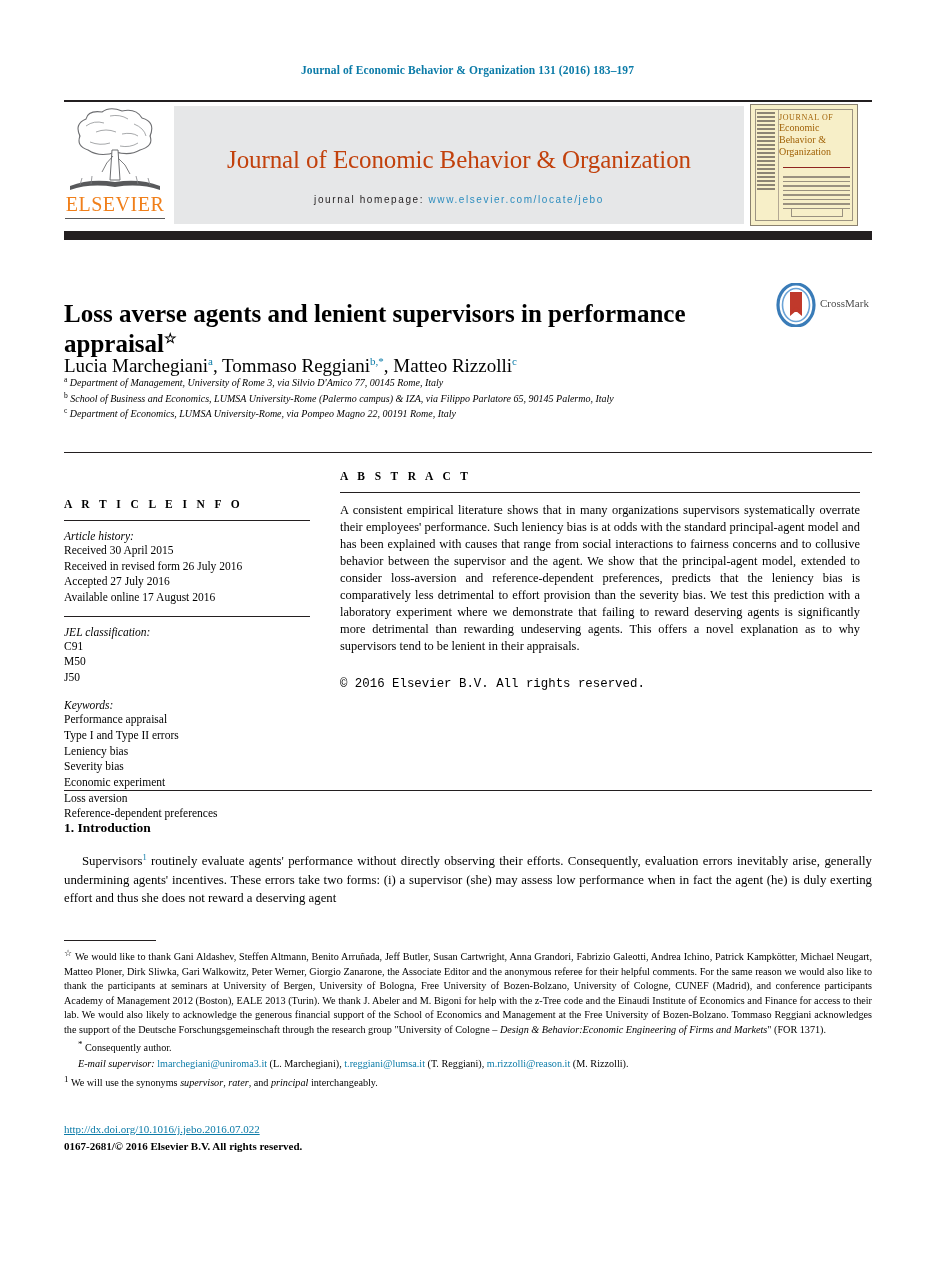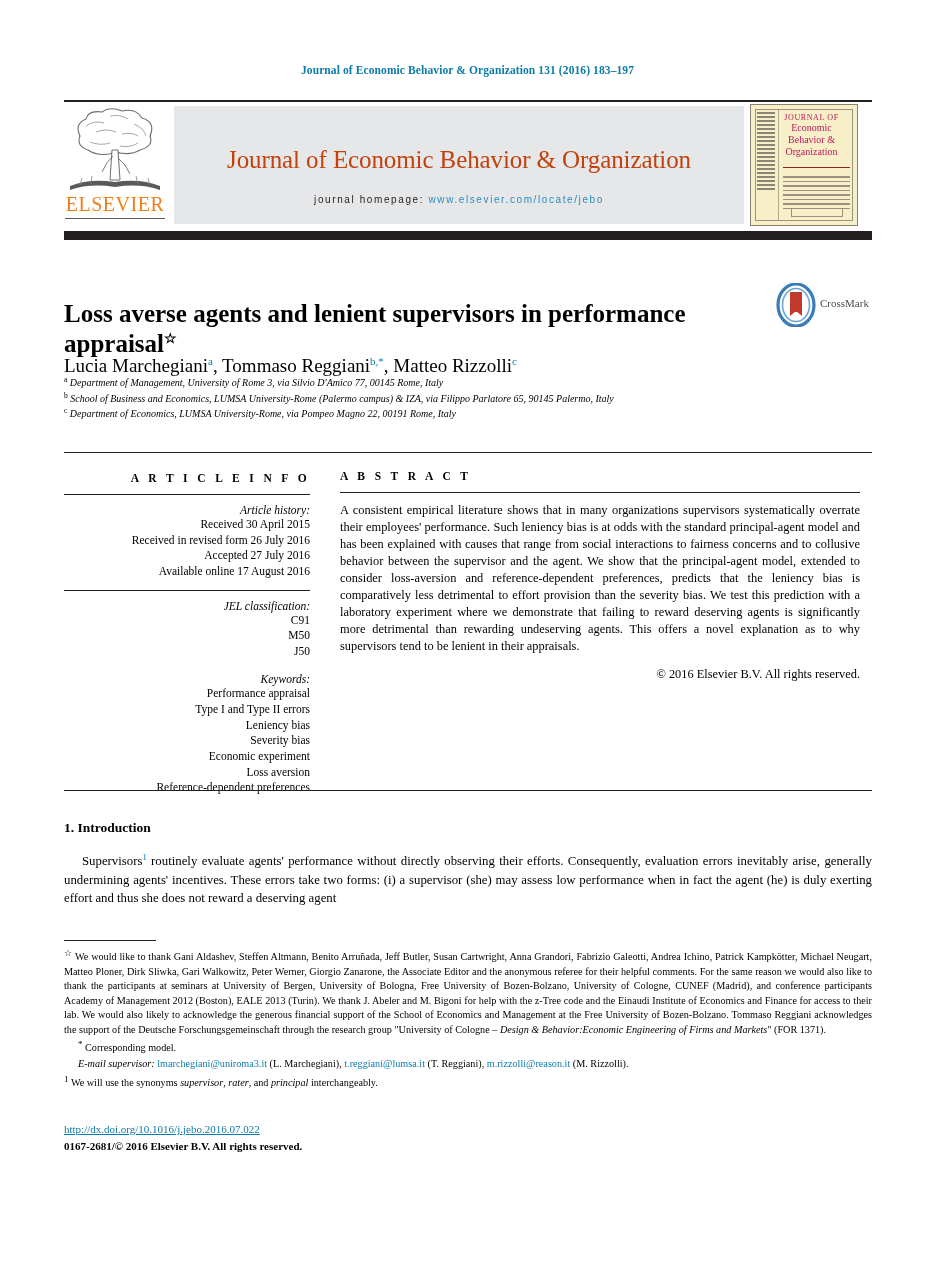--- a/index.html
+++ b/index.html
@@ -146,24 +146,24 @@
     bottom: 5px;
     border-right: 1px solid #b3a894;
   }
   .cover-side-line {
     height: 2px;
     background: #8c8474;
     margin: 2px 3px 2px 1px;
   }
   .cover-title {
     position: absolute;
-    left: 20px; top: 8px;
+    left: 28px; top: 8px;
     right: 5px;
-    text-align: center;
-    color: #be185d;
+    text-align: left;
+    color: #a16207;
     font-family: "Liberation Serif", serif;
     line-height: 1.18;
   }
   .cover-title .l1 { font-size: 8px; letter-spacing: 0.6px; }
   .cover-title .l2 { font-size: 10px; }
   .cover-rule {
     position: absolute;
     left: 32px; right: 7px; top: 62px;
     height: 1px;
     background: #8f2420;
@@ -252,23 +252,22 @@
   .rule-mid {
     position: absolute;
     left: 64px; top: 452px;
     width: 808px;
     height: 1px;
     background: #231f20;
   }
 
   .info-col {
     position: absolute;
-    left: 64px; top: 472px;
+    left: 64px; top: 498px;
     width: 246px;
-    text-align: right;
   }
   .abs-col {
     position: absolute;
     left: 340px; top: 470px;
     width: 520px;
   }
   .sec-head {
     font-family: "Liberation Serif", serif;
     font-weight: bold;
     font-size: 11.5px;
@@ -296,24 +295,24 @@
   .info-gap { height: 14px; }
 
   .abstract-text {
     font-family: "Liberation Serif", serif;
     font-size: 12.4px;
     line-height: 1.37;
     text-align: justify;
     color: #000000;
   }
   .copyright {
-    font-family: Liberation Serif, serif;
+    font-family: Liberation Mono, monospace;
     font-size: 12.4px;
-    text-align: right;
-    margin-top: 12px;
+    text-align: left;
+    margin-top: 22px;
   }
 
   .rule-lower {
     position: absolute;
     left: 64px; top: 790px;
     width: 808px;
     height: 1px;
     background: #231f20;
   }
 
@@ -548,21 +547,21 @@
   </div>
 
   <div class="fn-rule"></div>
   <div class="footnotes">
     <div class="fn-block">
       <span class="fn-star">☆</span>
       <span>We would like to thank Gani Aldashev, Steffen Altmann, Benito Arruñada, Jeff Butler, Susan Cartwright, Anna Grandori, Fabrizio Galeotti, Andrea Ichino, Patrick Kampkötter, Michael Neugart, Matteo Ploner, Dirk Sliwka, Gari Walkowitz, Peter Werner, Giorgio Zanarone, the Associate Editor and the anonymous referee for their helpful comments. For the same reason we would also like to thank the participants at seminars at University of Bergen, University of Bologna, Free University of Bozen-Bolzano, University of Cologne, CUNEF (Madrid), and conference participants Academy of Management 2012 (Boston), EALE 2013 (Turin). We thank J. Abeler and M. Bigoni for help with the z-Tree code and the Einaudi Institute of Economics and Finance for access to their lab. We would also likely to acknowledge the generous financial support of the School of Economics and Management at the Free University of Bozen-Bolzano. Tommaso Reggiani acknowledges the support of the Deutsche Forschungsgemeinschaft through the research group "University of Cologne – </span><span class="fn-ital">Design &amp; Behavior:Economic Engineering of Firms and Markets</span><span>" (FOR 1371).</span>
     </div>
     <div class="fn-block fn-indent">
       <span class="fn-star">*</span>
-      <span>Corresponding model.</span>
+      <span>Consequently author.</span>
     </div>
     <div class="fn-block fn-indent">
       <span class="fn-ital">E-mail supervisor:</span>
       <span class="link">lmarchegiani@uniroma3.it</span><span> (L. Marchegiani), </span><span class="link">t.reggiani@lumsa.it</span><span> (T. Reggiani), </span><span class="link">m.rizzolli@reason.it</span><span> (M. Rizzolli).</span>
     </div>
     <div class="fn-block">
       <span class="fn-star">1</span>
       <span>We will use the synonyms </span><span class="fn-ital">supervisor</span><span>, </span><span class="fn-ital">rater</span><span>, and </span><span class="fn-ital">principal</span><span> interchangeably.</span>
     </div>
   </div>

